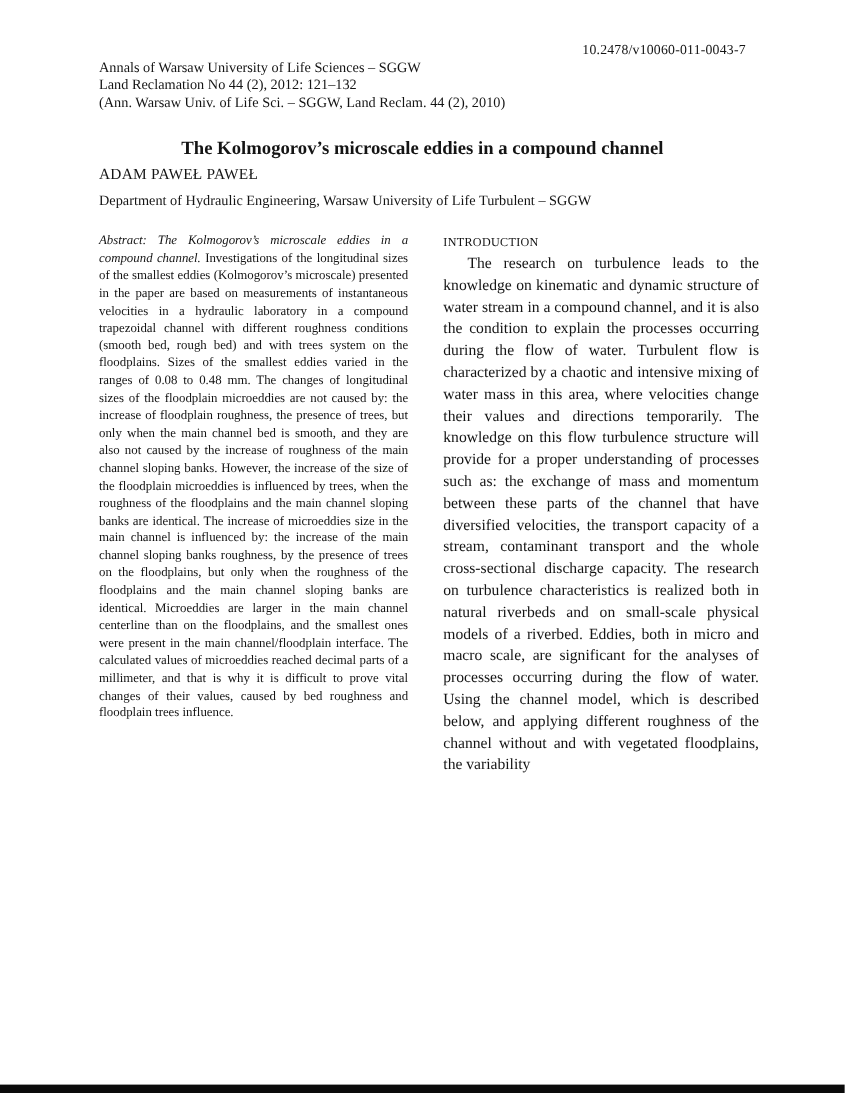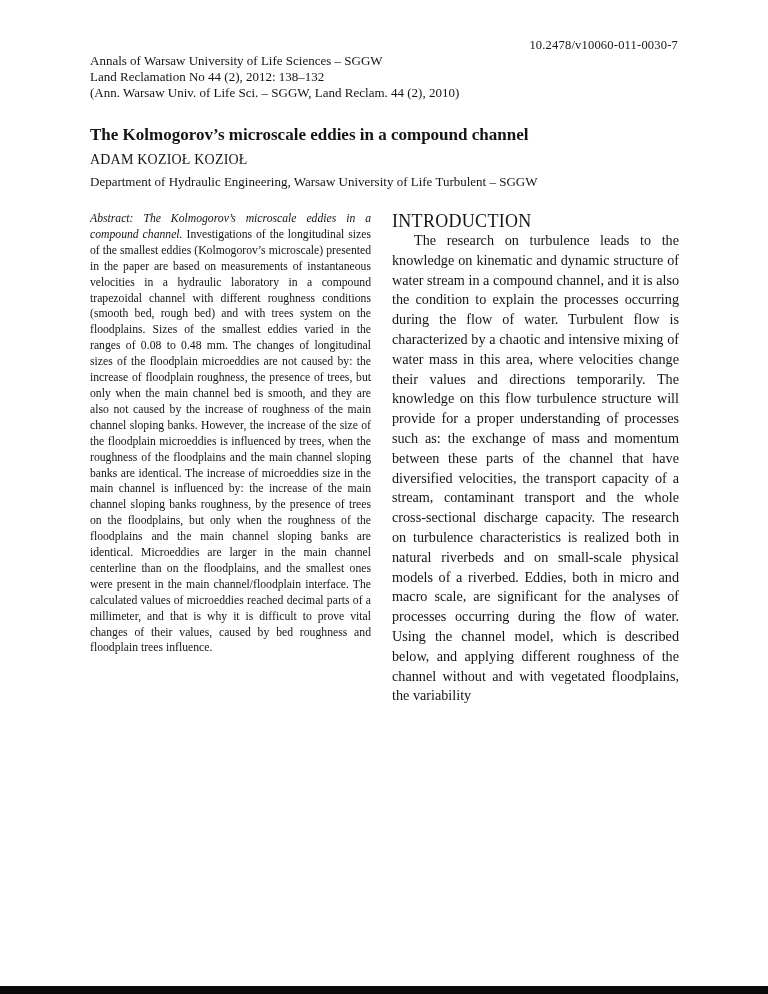--- a/index.html
+++ b/index.html
@@ -26,57 +26,58 @@
   }
   .journal-header {
     font-size: 13px;
     line-height: 16px;
   }
   .title {
     margin-top: 23px;
     font-size: 17px;
     line-height: 22px;
     font-weight: bold;
+    text-align: center;
   }
   .author {
     margin-top: 5px;
     font-size: 14px;
     line-height: 18px;
     letter-spacing: 0.2px;
   }
   .affiliation {
     margin-top: 5px;
     font-size: 13px;
     line-height: 16px;
   }
   .columns {
     margin-top: 21px;
     display: flex;
-    gap: 21px;
+    gap: 32px;
   }
   .col-left { width: 281px; flex: 0 0 281px; }
   .col-right { width: 287px; flex: 0 0 287px; }
   .abstract {
     font-size: 11.7px;
     line-height: 15.9px;
     text-align: justify;
     hyphens: auto;
     -webkit-hyphens: auto;
   }
   .keywords {
     margin-top: 10px;
     font-size: 11.7px;
     line-height: 15.9px;
     text-align: justify;
     hyphens: auto;
     -webkit-hyphens: auto;
   }
   .italic { font-style: italic; }
   .section-heading {
-    font-size: 18px;
+    font-size: 11px;
     line-height: 20px;
     font-weight: normal;
     letter-spacing: 0.3px;
   }
   .body-text {
     font-size: 14.2px;
     line-height: 19.8px;
     text-align: justify;
     text-indent: 22px;
     hyphens: auto;
@@ -89,31 +90,31 @@
     bottom: 0;
     height: 8px;
     background: #0a0a0a;
   }
 </style>
 </head>
 <body>
 
 <div class="page">
 
-  <div class="doi">10.2478/v10060-011-0030-7</div>
+  <div class="doi">10.2478/v10060-011-0043-7</div>
 
   <div class="journal-header">
     <div>Annals of Warsaw University of Life Sciences – SGGW</div>
-    <div>Land Reclamation No 44 (2), 2012: 138–132</div>
+    <div>Land Reclamation No 44 (2), 2012: 121–132</div>
     <div>(Ann. Warsaw Univ. of Life Sci. – SGGW, Land Reclam. 44 (2), 2010)</div>
   </div>
 
   <h1 class="title">The Kolmogorov’s microscale eddies in a compound channel</h1>
 
-  <div class="author">ADAM KOZIOŁ KOZIOŁ</div>
+  <div class="author">ADAM PAWEŁ PAWEŁ</div>
 
   <div class="affiliation">Department of Hydraulic Engineering, Warsaw University of Life Turbulent – SGGW</div>
 
   <div class="columns">
 
     <div class="col-left">
       <p class="abstract"><span class="italic">Abstract:</span>
         <span class="italic">The Kolmogorov’s microscale eddies in a compound channel.</span>
         <span>Investigations of the longitudinal sizes of the smallest eddies (Kolmogorov’s microscale) presented in the paper are based on measurements of instantaneous velocities in a hydraulic laboratory in a compound trapezoidal channel with different roughness conditions (smooth bed, rough bed) and with trees system on the floodplains. Sizes of the smallest eddies varied in the ranges of 0.08 to 0.48 mm. The changes of longitudinal sizes of the floodplain microeddies are not caused by: the increase of floodplain roughness, the presence of trees, but only when the main channel bed is smooth, and they are also not caused by the increase of roughness of the main channel sloping banks. However, the increase of the size of the floodplain microeddies is influenced by trees, when the roughness of the floodplains and the main channel sloping banks are identical. The increase of microeddies size in the main channel is influenced by: the increase of the main channel sloping banks roughness, by the presence of trees on the floodplains, but only when the roughness of the floodplains and the main channel sloping banks are identical. Microeddies are larger in the main channel centerline than on the floodplains, and the smallest ones were present in the main channel/floodplain interface. The calculated values of microeddies reached decimal parts of a millimeter, and that is why it is difficult to prove vital changes of their values, caused by bed roughness and floodplain trees influence.</span></p>
     </div>

